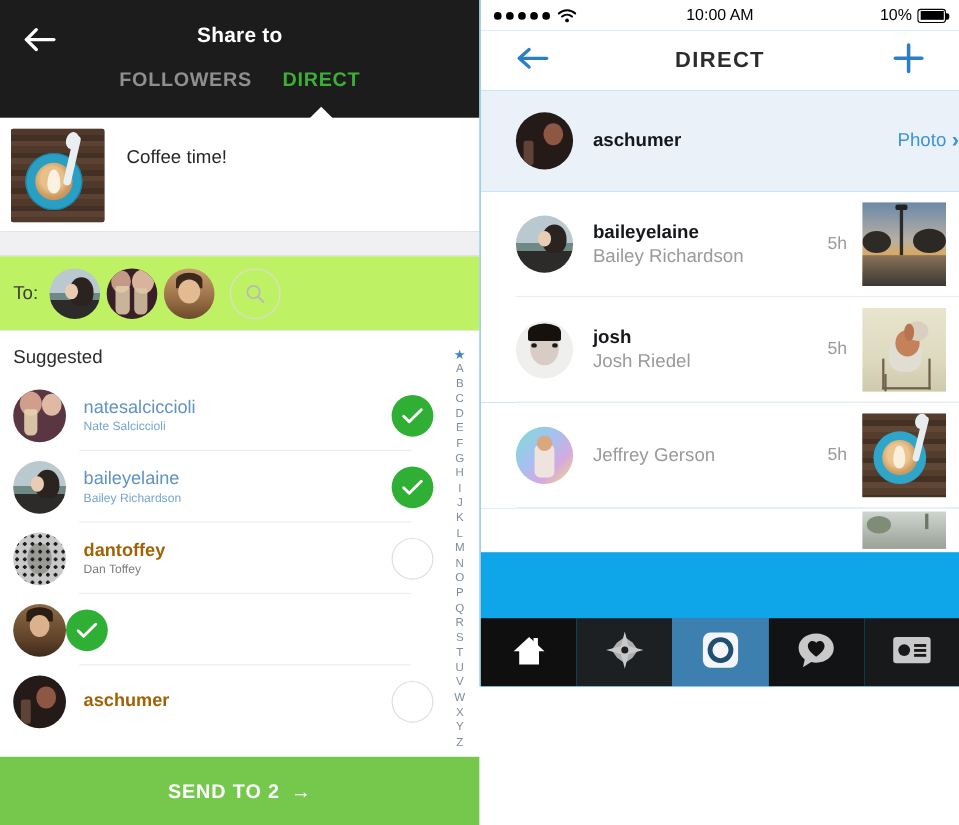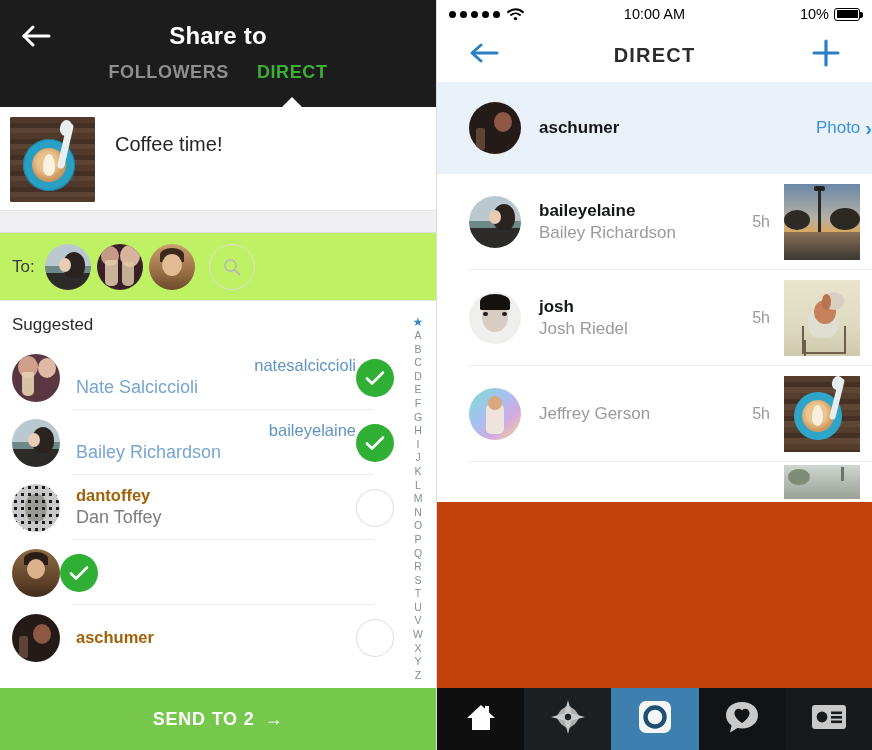--- a/index.html
+++ b/index.html
@@ -16,21 +16,21 @@
 
   .l-header{
     height:107px; background:#1c1c1c; position:relative;
   }
   .l-back{
     position:absolute; left:14px; top:16px; width:44px; height:40px;
     display:flex; align-items:center; justify-content:center; cursor:pointer;
   }
   .l-title{
     position:absolute; left:0; right:0; top:22px; text-align:center;
-    color:#fff; font-size:24px; font-weight:bold; letter-spacing:.2px;
+    color:#fff; font-size:19px; font-weight:bold; letter-spacing:.2px;
   }
   .l-tabs{
     position:absolute; left:0; right:0; top:62px;
     display:flex; align-items:center; justify-content:center; gap:28px;
   }
   .l-tab{ font-size:18px; font-weight:bold; letter-spacing:.6px; cursor:pointer; }
   .l-tab.inactive{ color:#8f8f8f; }
   .l-tab.active{ color:#3cb034; }
   .tab-caret{
     position:absolute; left:281px; bottom:-1px;
@@ -49,42 +49,42 @@
   .thumb .saucer{position:absolute;left:13px;top:22px;width:52px;height:52px;border-radius:50%;
      background:#2a9fc4;box-shadow:0 0 0 1px #1d7f9e inset;}
   .thumb .coffee{position:absolute;left:22px;top:31px;width:34px;height:34px;border-radius:50%;
      background:radial-gradient(circle at 45% 42%,#e8c089 0 38%,#cf9c62 60%,#b97f49 100%);}
   .thumb .leaf{position:absolute;left:33px;top:37px;width:12px;height:22px;border-radius:50% 50% 50% 50%/60% 60% 40% 40%;
      background:#fdf6e9;opacity:.92;}
   .thumb .spoon{position:absolute;left:52px;top:6px;width:7px;height:46px;background:#e9eef0;
      border-radius:4px;transform:rotate(13deg);}
   .thumb .spoonhead{position:absolute;left:50px;top:3px;width:12px;height:16px;background:#e9eef0;
      border-radius:50%;transform:rotate(13deg);}
-  .cap-text{ font-size:20px; color:#262626; margin:16px 0 0 20px; }
+  .cap-text{ font-size:17px; color:#262626; margin:16px 0 0 20px; }
 
   .gap-band{ height:22px; background:#f0f0f2; border-bottom:1px solid #dcdcdf; }
 
   
   .to-row{ height:68px; display:flex; align-items:center; padding-left:12px;
            border-bottom:1px solid #e4e4e4; background:#bef264;}
   .to-label{ font-size:17px; color:#3b3b3b; margin-right:10px; }
   .av{ width:46px;height:46px;border-radius:50%;margin-right:6px;flex:0 0 auto;overflow:hidden;position:relative;}
   .search-circle{ width:46px;height:46px;border-radius:50%;border:1px solid #dcdcdc;
                   display:flex;align-items:center;justify-content:center;margin-left:8px;cursor:pointer;}
 
   .sugg-title{ font-size:17px; color:#2b2b2b; padding:14px 0 10px 12px; background:#fff;}
 
   .sugg-list{ background:#fff; }
   .sugg-row{ height:65px; display:flex; align-items:center; padding-left:12px; position:relative;}
   .sugg-row .sep{ position:absolute; left:72px; right:62px; bottom:0; height:1px; background:#ececec;}
   .sr-av{ width:48px;height:48px;border-radius:50%;overflow:hidden;flex:0 0 auto;position:relative;}
   .sr-names{ margin-left:16px; flex:1 1 auto; }
   .sr-user{ font-size:16.5px; font-weight:bold; line-height:1.25; }
-  .sr-full{ font-size:18px; line-height:1.3; }
-  .sel .sr-user{ color:#5f93c4; font-weight:normal;text-align:right;}
+  .sr-full{ font-size:11px; line-height:1.3; }
+  .sel .sr-user{ color:#5f93c4; font-weight:normal;}
   .sel .sr-full{ color:#76a5d1; }
   .unsel .sr-user{ color:#a16207; }
   .unsel .sr-full{ color:#7d7d7d; }
   .check{ width:38px;height:38px;border-radius:50%;margin-right:42px;flex:0 0 auto;
           display:flex;align-items:center;justify-content:center;cursor:pointer;}
   .check.on{ background:#2fb034; }
   .check.off{ background:#fff; border:1px solid #dddddd; }
 
   .alpha{
     position:absolute; right:8px; top:316px; width:20px;
@@ -93,21 +93,21 @@
   }
   .alpha .star{ color:#3d86c6; font-size:12px; line-height:13px;}
 
   .send-btn{
     position:absolute; left:0; bottom:0; width:436px; height:62px;
     background:#76c84d; display:flex; align-items:center; justify-content:center;
     color:#fff; font-size:18px; font-weight:bold; letter-spacing:.8px; cursor:pointer; gap:10px;
   }
 
   
-  .right{ width:436px; height:750px; position:relative; background:#c2410c; overflow:hidden;
+  .right{ width:436px; height:624px; position:relative; background:#0ea5e9; overflow:hidden;
           border-left:1px solid #dcdcdc;}
   .statusbar{ height:28px; display:flex; align-items:center; padding:0 12px; font-size:14px;
               color:#000; position:relative; background:#fff;}
   .dots{ display:flex; gap:4px; align-items:center;}
   .dot{ width:7px;height:7px;border-radius:50%;background:#000;}
   .clock{ position:absolute; left:0; right:0; text-align:center; font-size:14.5px; }
   .batt-wrap{ margin-left:auto; display:flex; align-items:center; gap:5px; }
   .batt-pct{ font-size:14.5px; }
   .batt{ width:26px;height:13px;border:1.5px solid #000;border-radius:3px;position:relative;}
   .batt i{ position:absolute; inset:1.5px; background:#000; display:block;}

